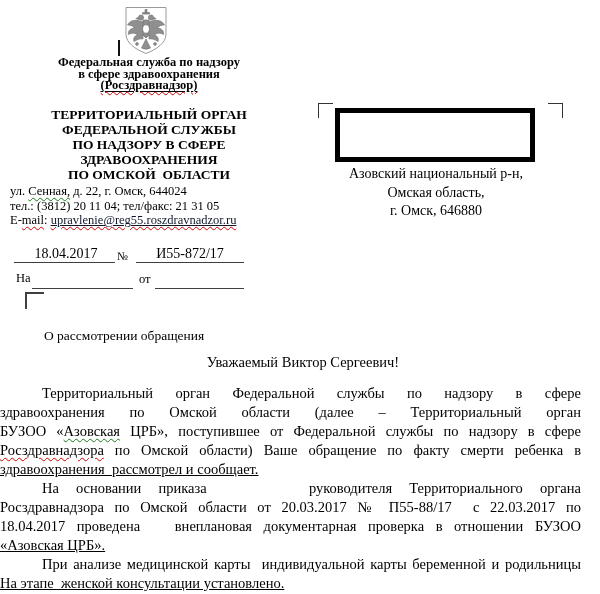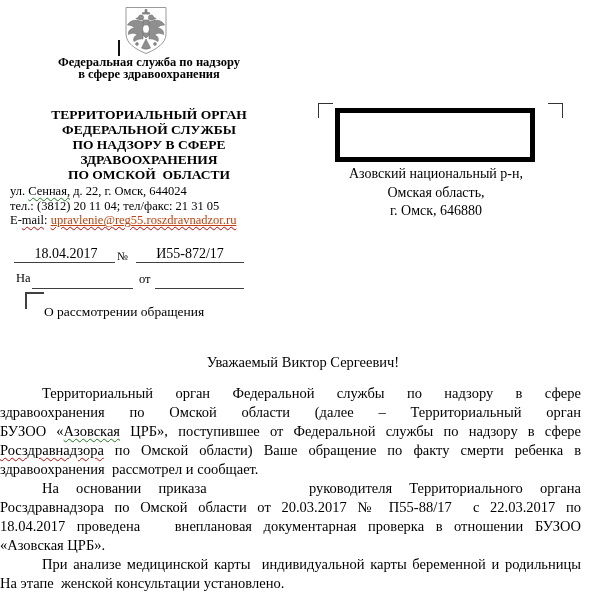--- a/index.html
+++ b/index.html
@@ -16,21 +16,21 @@
   .agency{position:absolute; left:10px; top:57px; width:278px; text-align:center;
           font-weight:bold; font-size:12.5px; line-height:11.5px;}
   .agency-line{display:block; white-space:pre;}
   .agency-abbr{text-decoration:underline; text-decoration-thickness:1px; text-underline-offset:2px;}
   .org{position:absolute; left:10px; top:107px; width:278px; text-align:center;
        font-weight:bold; font-size:13.5px; line-height:15px;}
   .org-line{display:block; white-space:pre;}
   .addr{position:absolute; left:10px; top:184px; width:278px; 
         font-size:12.5px; line-height:14.5px;}
   .addr-line{display:block;}
-  .email-link{color:#c2410c; text-decoration:underline; text-decoration-thickness:1px;}
+  .email-link{color:#0f172a; text-decoration:underline; text-decoration-thickness:1px;}
   
   .wavy-red{text-decoration-line:underline; text-decoration-style:wavy;
             text-decoration-color:#cc0000; text-decoration-thickness:1px; text-underline-offset:2px;}
   .wavy-green{text-decoration-line:underline; text-decoration-style:wavy;
             text-decoration-color:#1a7a1a; text-decoration-thickness:1px; text-underline-offset:2px;}
   
   .ref-date{position:absolute; left:18px; top:246px; width:96px; text-align:center; font-size:14px;}
   .ref-number{position:absolute; left:136px; top:246px; width:108px; text-align:center; font-size:14px;}
   .no-sign{position:absolute; left:117px; top:250px; font-size:11.5px;}
   .rule{position:absolute; height:0; border-top:1.8px solid #3f3f3f;}
@@ -47,28 +47,28 @@
   .corner-tl{left:318px; top:103px; width:14px; height:14px;
              border-top:1.5px solid #333; border-left:1.5px solid #333;}
   .corner-tr{left:548px; top:103px; width:14px; height:14px;
              border-top:1.5px solid #333; border-right:1.5px solid #333;}
   .redaction-box{position:absolute; left:335px; top:108px; width:190px; height:44px;
              border:5px solid #000; background:#fff;}
   .recipient{position:absolute; left:330px; top:165px; width:212px; text-align:center;
              font-size:14px; line-height:18.5px;}
   .recipient-line{display:block;}
   
-  .subject{position:absolute; left:44px; top:304px; font-size:13.5px;}
+  .subject{position:absolute; left:44px; top:328px; font-size:13.5px;}
   .salutation{position:absolute; left:20px; top:354px; width:566px; text-align:center; font-size:14.5px;}
   
   .body-text{position:absolute; left:0; top:384px; width:581px;
              font-size:14.5px; line-height:19px;}
   .body-line{white-space:pre-wrap; text-align:justify; text-align-last:justify; min-height:19px;}
   .body-line.indent{text-indent:42px;}
-  .body-line.last{text-align-last:left;}
+  .body-line.last{text-align-last:left;text-decoration:underline;}
 </style>
 </head>
 <body>
 
 <div class="page">
 
   <div class="emblem">
     <svg width="62" height="50" viewBox="0 0 62 50">
       <path d="M11 1.5 H51 V28 C51 37 42 43 31 47.5 C20 43 11 37 11 28 Z" fill="#ffffff" stroke="#9a9a9a" stroke-width="1"></path>
       <g fill="#8f8f8f" stroke="#6e6e6e" stroke-width="0.6">
@@ -86,20 +86,21 @@
         <circle cx="40" cy="38" r="1.4"></circle>
       </g>
       <ellipse cx="31" cy="23" rx="3.4" ry="4.2" fill="#ffffff" stroke="#6e6e6e" stroke-width="0.7"></ellipse>
     </svg>
   </div>
   <div class="cursor-mark"></div>
 
   <div class="agency">
       <span class="agency-line">Федеральная служба по надзору</span>
       <span class="agency-line">в сфере здравоохранения</span>
+      <span class="agency-line agency-abbr"><span class="wavy-red">(Росздравнадзор)</span></span>
     </div>
 
   <div class="org">
       <span class="org-line">ТЕРРИТОРИАЛЬНЫЙ ОРГАН</span>
       <span class="org-line">ФЕДЕРАЛЬНОЙ СЛУЖБЫ</span>
       <span class="org-line">ПО НАДЗОРУ В СФЕРЕ</span>
       <span class="org-line">ЗДРАВООХРАНЕНИЯ</span>
       <span class="org-line">ПО ОМСКОЙ  ОБЛАСТИ</span>
     </div>
 

